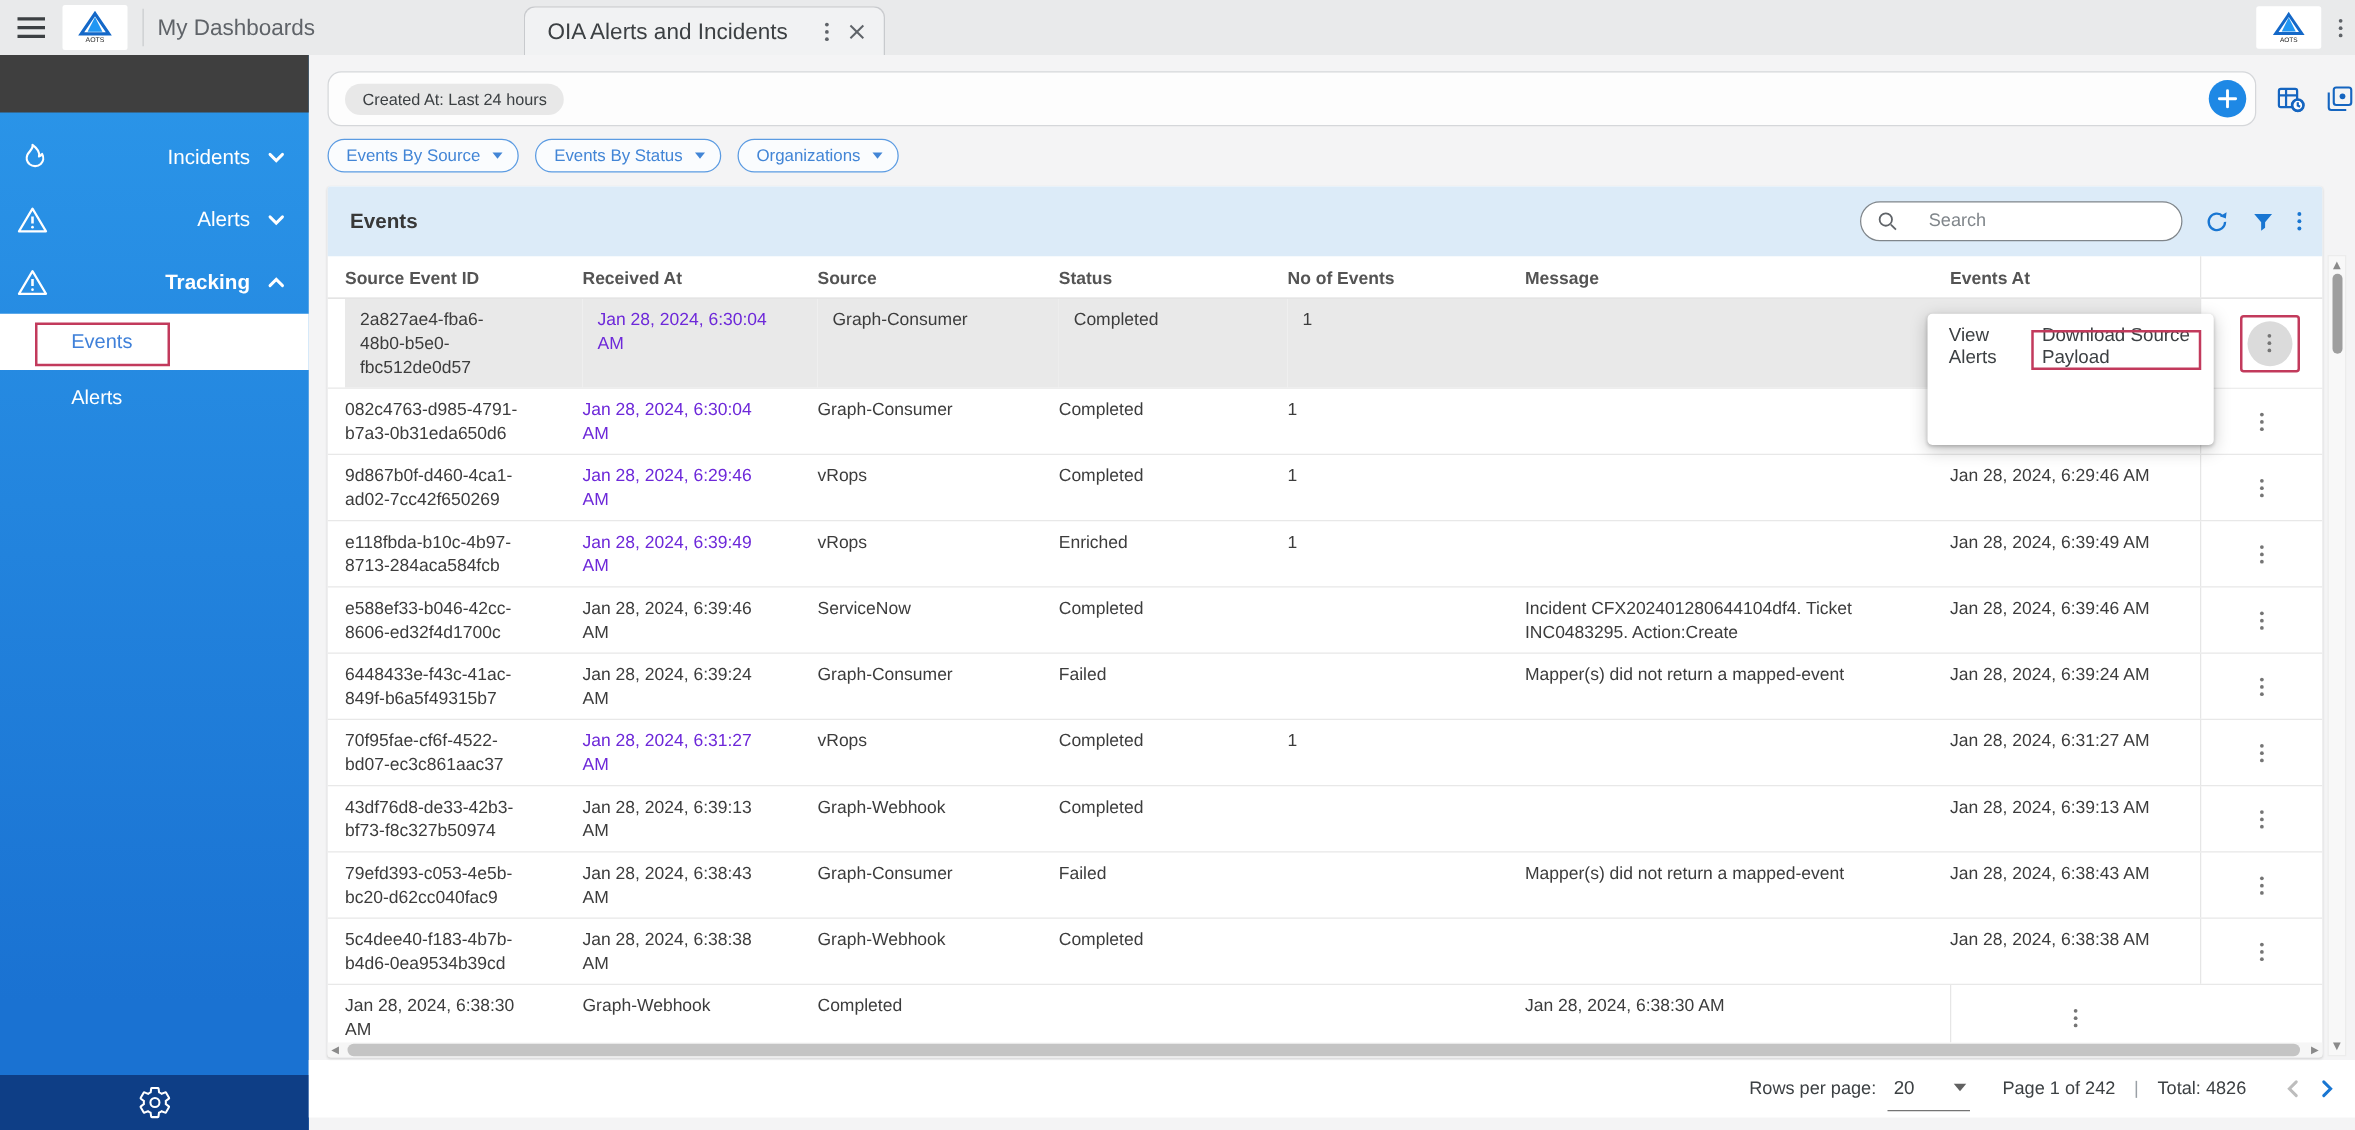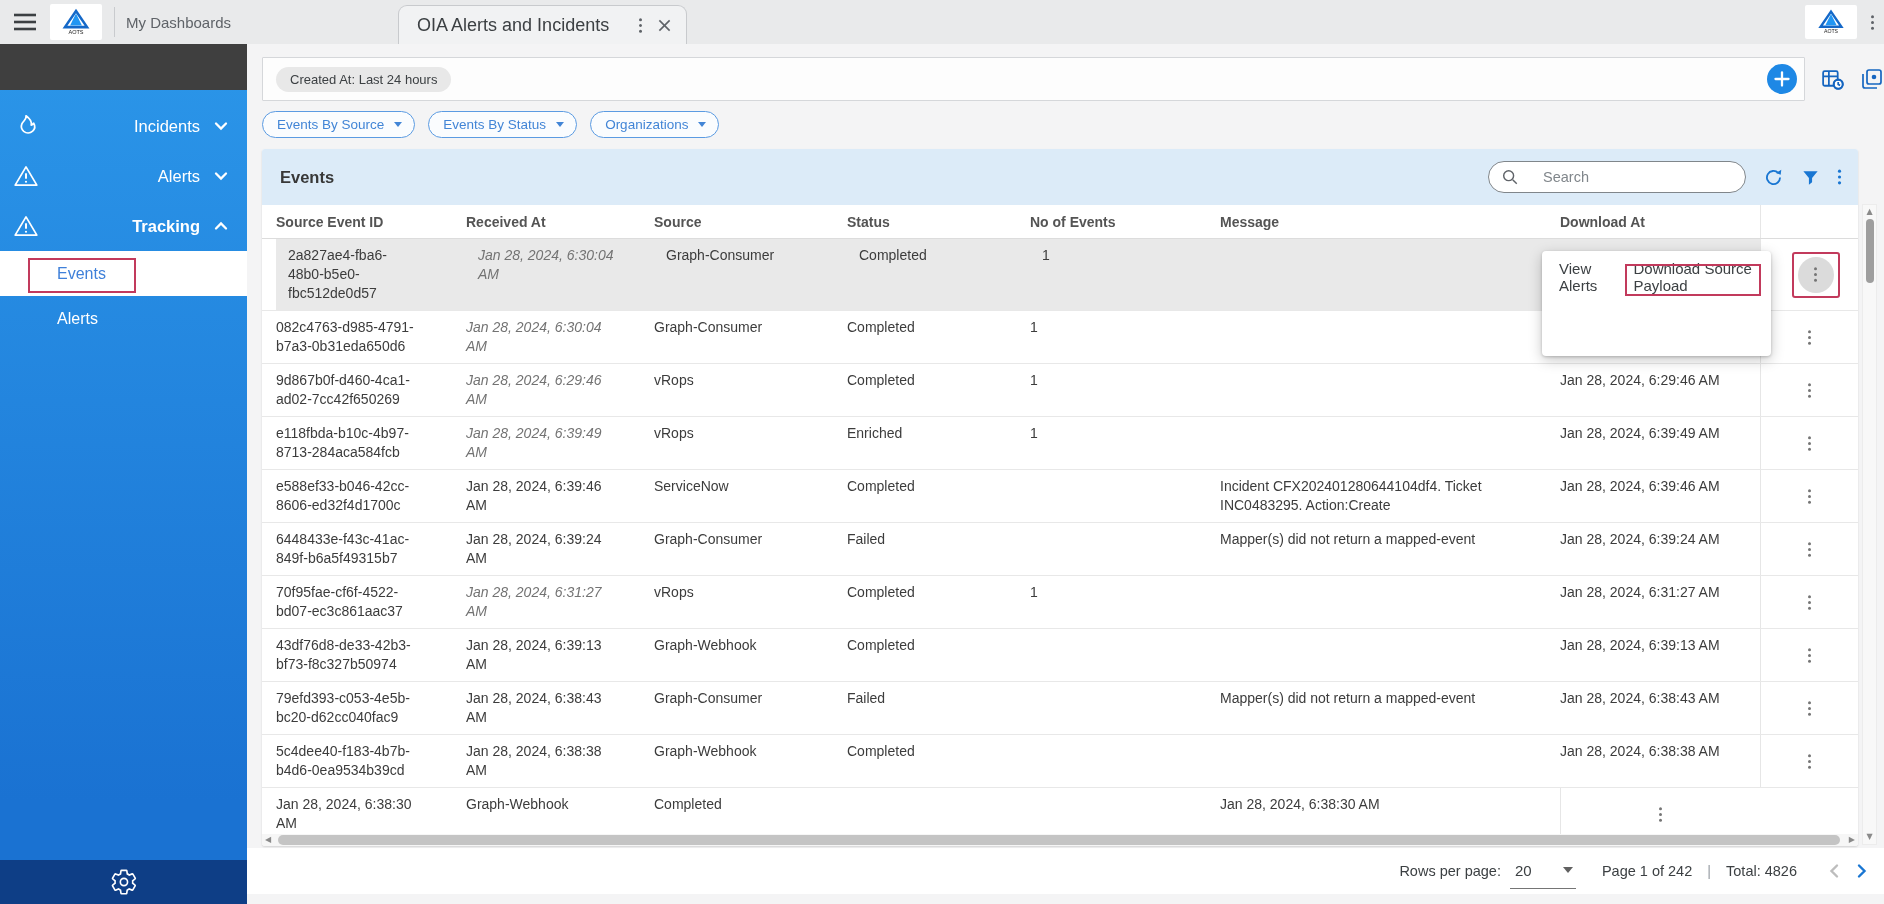--- a/index.html
+++ b/index.html
@@ -15,21 +15,21 @@
   .topbar {
     position:absolute; left:0; top:0; right:0; height:44px;
     background:#E9EAEB; display:flex; align-items:center; padding-left:10px;
   }
   .hamburger { width:30px; height:26px; display:grid; place-items:center; cursor:pointer; }
   .logo-tile {
     width:52px; height:36px; background:#fff; border-radius:2px;
     margin-left:10px; display:grid; place-items:center;
   }
   .topbar-sep { width:1px; height:30px; background:#C9CBCE; margin-left:12px; }
-  .nav-dash { margin-left:11px; font-size:15px; color:#5F6368; }
+  .nav-dash { margin-left:11px; font-size:18px; color:#5F6368; }
   .tab-active {
     align-self:flex-end; height:39px; width:289px; margin-left:167px;
     background:#F1F2F3; border:1px solid #C8CACD; border-bottom:none;
     border-radius:9px 9px 0 0; display:flex; align-items:center;
     padding:0 14px 0 18px; font-size:18px; color:#3C4043;
   }
   .tab-active .tab-kebab { margin-left:auto; cursor:pointer; }
   .tab-active .tab-close { margin-left:14px; cursor:pointer; }
   .topbar-right { margin-left:auto; display:flex; align-items:center; gap:13px; padding-right:9px; }
   .logo-tile.small { margin-left:0; width:52px; height:34px; }
@@ -60,21 +60,21 @@
     position:absolute; left:0; right:0; bottom:0; height:44px;
     background:#0E3E86; display:flex; align-items:center; justify-content:center;
   }
 
   
   .main { position:absolute; left:247px; top:44px; right:0; bottom:0; }
 
   .filterbar { margin:13px 0 0 15px; display:flex; align-items:center; }
   .filter-container {
     width:1543px; height:44px; background:#FDFDFD;
-    border:1px solid #D5D7DA; border-radius:1px;
+    border:1px solid #D5D7DA; border-radius:11px;
     display:flex; align-items:center; padding:0 7px 0 13px;
   }
   .created-chip {
     background:#E8E8E8; border-radius:13px; padding:5px 14px;
     font-size:13px; color:#3C4043; cursor:pointer;
   }
   .add-btn {
     margin-left:auto; width:30px; height:30px; border-radius:50%;
     background:#1E88E5; border:none; display:grid; place-items:center; cursor:pointer;
   }
@@ -123,21 +123,21 @@
   .th-spacer { height:100%; border-left:1px solid #E6E6E6; }
   .tbody { height:595px; overflow:hidden; }
   .tr {
     display:grid; grid-template-columns:var(--cols); padding-left:14px;
     border-bottom:1px solid #E8E8E8; min-height:52px;
   }
   .td { font-size:14px; line-height:19px; padding:7px 20px 7px 0; color:#3C3C3C; overflow-wrap:break-word; }
   .td-id { padding-right:44px; }
   .td-received { padding-right:40px; }
   .td-kebab { padding:0; border-left:1px solid #E6E6E6; display:flex; align-items:center; justify-content:center; }
-  .td.link { color:#737373; cursor:pointer;font-style:italic; }
+  .td.link { color:#6d28d9; cursor:pointer; }
   .tr.highlighted .td { background:#E9E9E9;padding-left:12px; }
   .tr.highlighted .td-kebab { background:#fff; }
   .row-kebab {
     width:36px; height:36px; border:none; background:transparent; border-radius:50%;
     display:grid; place-items:center; cursor:pointer; position:relative;
   }
   .row-kebab.active { background:#DBDBDB; }
   .row-kebab.active::after {
     content:''; position:absolute; inset:-5px -6px;
     border:2.5px solid #C23A5C; border-radius:3px; pointer-events:none;
@@ -392,21 +392,21 @@
       </div>
     </div>
 
     <div class="thead-row">
         <div class="th">Source Event ID</div>
         <div class="th">Received At</div>
         <div class="th">Source</div>
         <div class="th">Status</div>
         <div class="th">No of Events</div>
         <div class="th">Message</div>
-        <div class="th">Download At</div>
+        <div class="th">Events At</div>
         <div class="th th-spacer"></div>
       </div>
     <div class="tbody">
         <div class="tr highlighted">
     <div class="td td-id">2a827ae4-fba6-48b0-b5e0-fbc512de0d57</div>
     <div class="td td-received link">Jan 28, 2024, 6:30:04 AM</div>
     <div class="td">Graph-Consumer</div>
     <div class="td">Completed</div>
     <div class="td">1</div>
     <div class="td td-message"></div>

